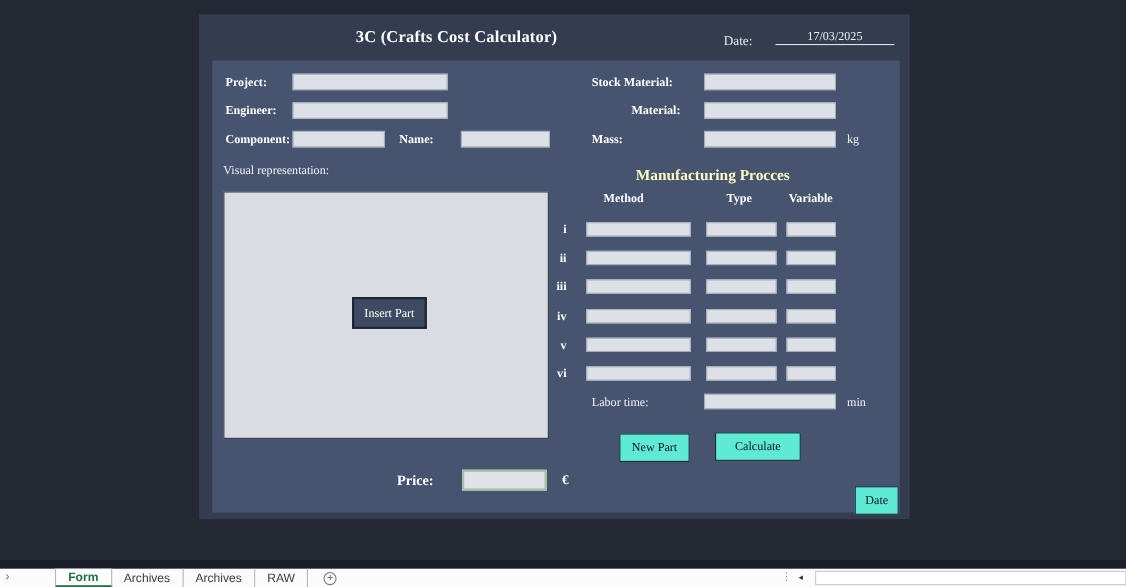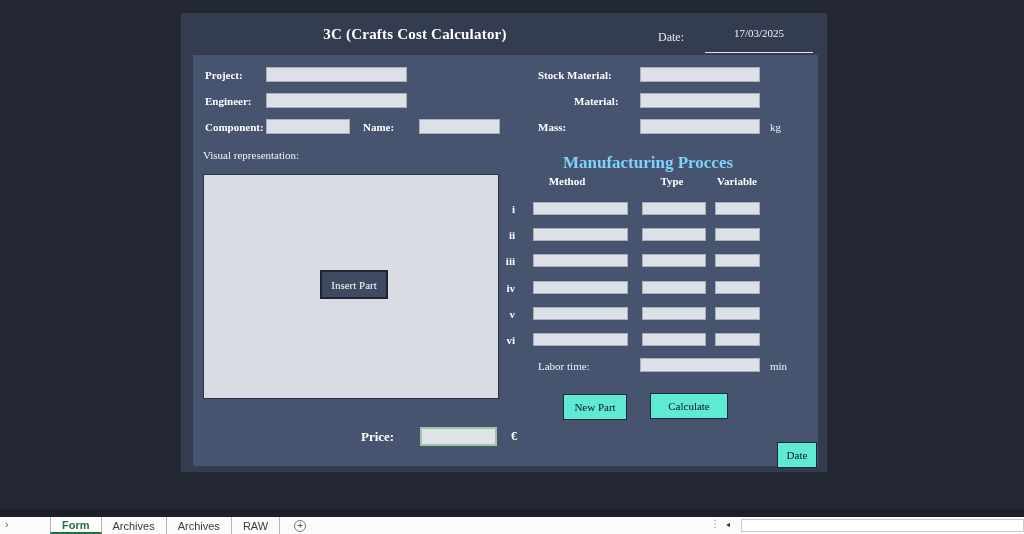--- a/index.html
+++ b/index.html
@@ -6,21 +6,21 @@
   html,body { width:1024px; height:534px; overflow:hidden; }
   body { background:#232833; font-family:"Liberation Serif", serif; position:relative; }
 
   
   .form-container { position:absolute; left:181px; top:13px; width:646px; height:459px;
                     background:#343c4f; }
   .form-title { position:absolute; left:94px; top:13px; width:280px; text-align:center;
                 color:#ffffff; font-size:15px; font-weight:bold; letter-spacing:.2px; }
   .date-label { position:absolute; left:462px; top:17px; color:#e8ecf2; font-size:12px;margin-left:15px; }
   .date-value { position:absolute; left:524px; top:14px; width:108px; text-align:center;
-                color:#f2f4f8; font-size:11px; padding-bottom:13px;
+                color:#f2f4f8; font-size:11px; padding-bottom:1px;
                 border-bottom:1px solid #dfe3ea; }
 
   .inner-panel { position:absolute; left:12px; top:42px; width:625px; height:411px;
                  background:#475470; }
 
   .lbl  { position:absolute; color:#ffffff; font-size:11px; font-weight:bold; white-space:nowrap; }
   .lblr { position:absolute; color:#f0f2f6; font-size:11px; white-space:nowrap; }
   .unit { position:absolute; color:#f0f2f6; font-size:11px; }
 
   .field { position:absolute; background:#dde1e7; border:1px solid #a9afba;
@@ -28,21 +28,21 @@
 
   
   .visual-box { position:absolute; left:10px; top:119px; width:296px; height:225px;
                 background:#d9dde3; border:1px solid #2c3446; }
   .insert-part-btn { position:absolute; left:116px; top:95px; width:68px; height:29px;
                      background:#3d4a61; border:2px solid #1f2633; color:#ffffff;
                      font-family:"Liberation Serif", serif; font-size:11px; cursor:pointer; }
 
   
   .mfg-title { position:absolute; left:330px; top:98px; width:250px; text-align:center;
-               color:#7dd3fc; font-size:17px; font-weight:bold; }
+               color:#fef9c3; font-size:14px; font-weight:bold; }
   .mfg-header { position:absolute; color:#ffffff; font-size:11px; font-weight:bold;
                 top:120px; text-align:center; }
   .mfg-rows { position:absolute; left:0; top:0; width:100%; height:100%; }
   .mfg-row-label { position:absolute; width:26px; text-align:right; color:#ffffff;
                    font-size:11px; font-weight:bold; }
   .mfg-input { position:absolute; height:13px; }
 
   .btn-light { position:absolute; background:#5eead4; border:1px solid #1f2633; color:#10141c;
                font-family:"Liberation Serif", serif; font-size:11px; cursor:pointer; }
 

